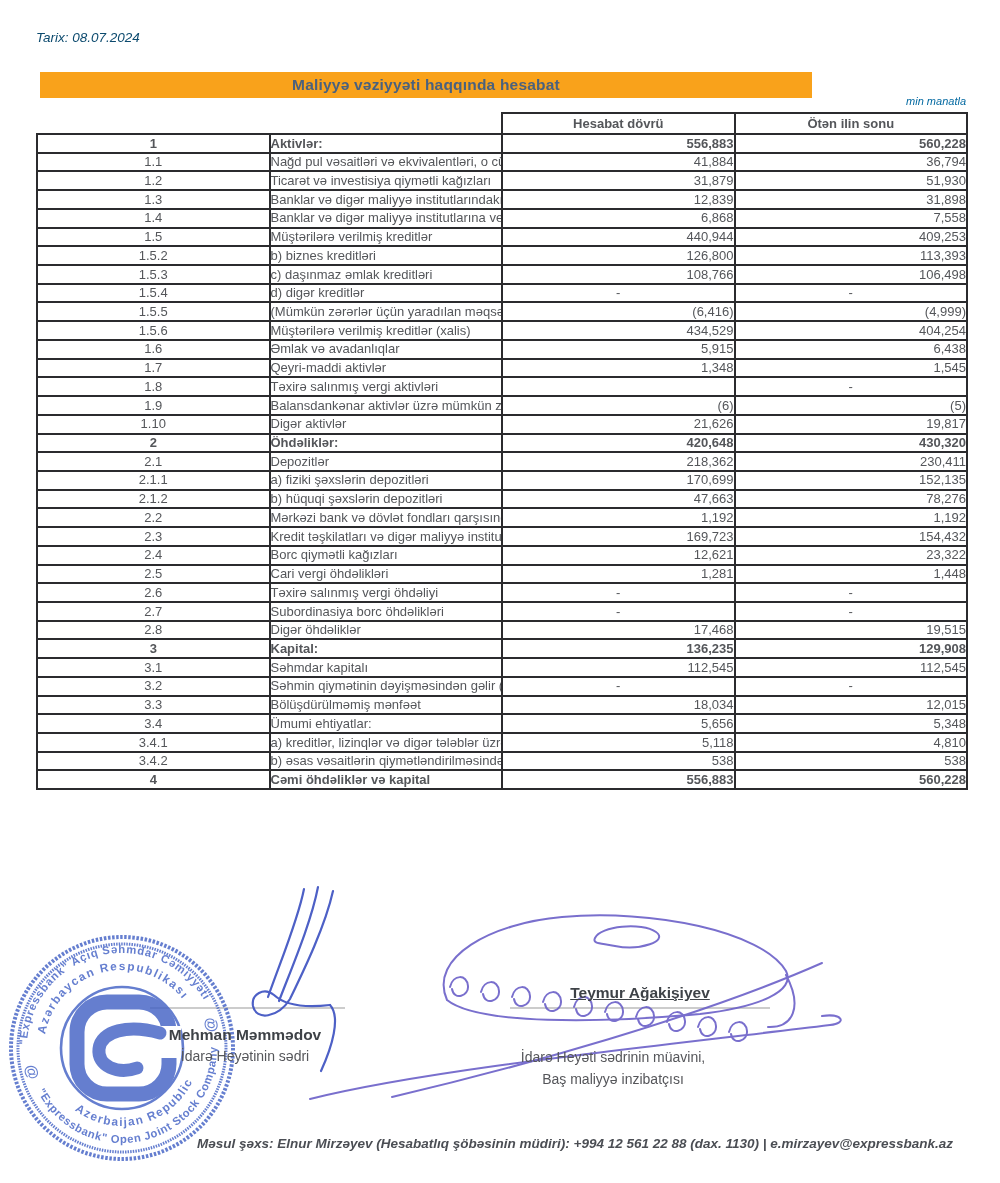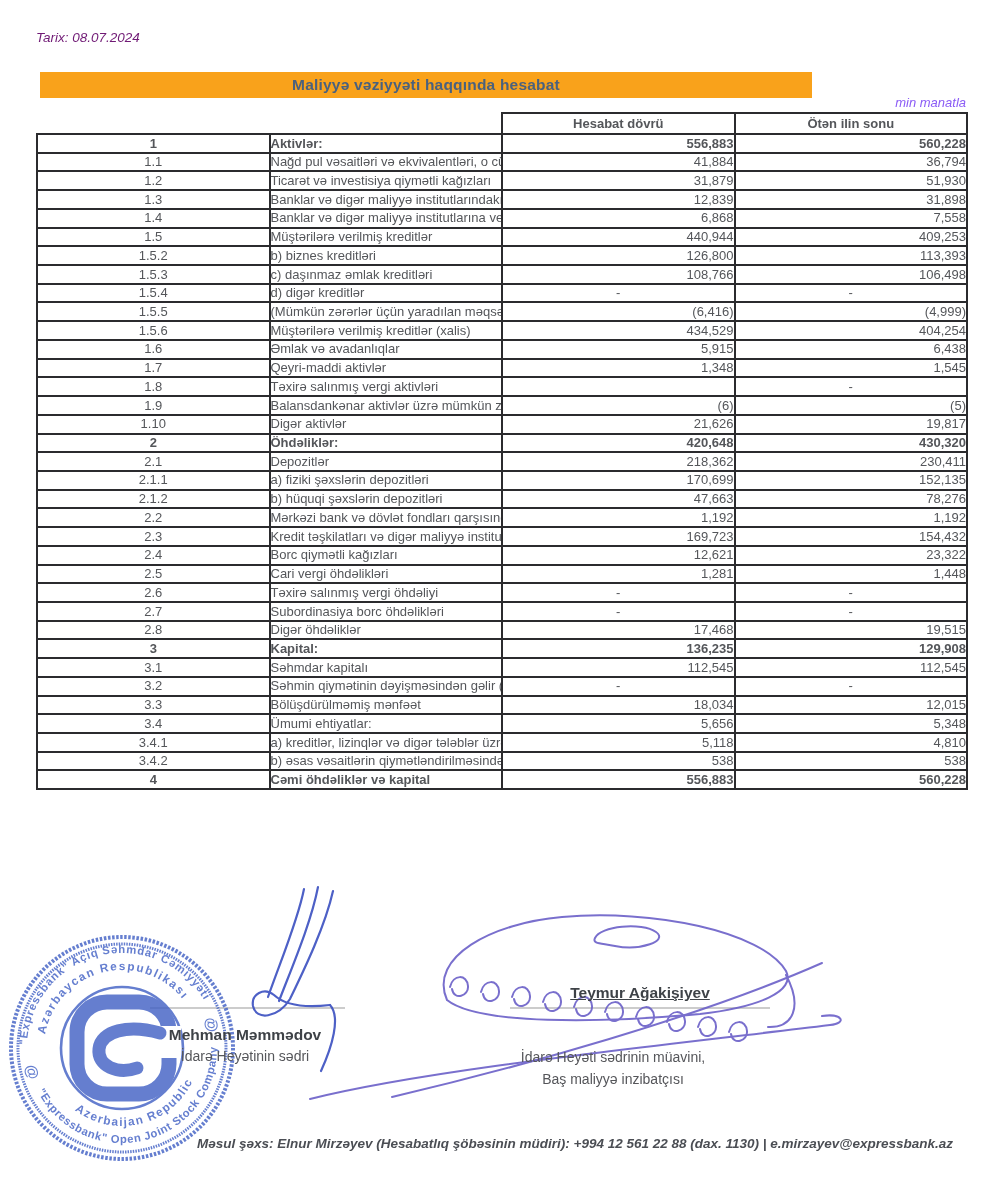--- a/index.html
+++ b/index.html
@@ -1,27 +1,27 @@
 <!DOCTYPE html>
 <html><head>
 <meta charset="utf-8">
 <style>
   html,body{margin:0;padding:0;}
   body{
     width:1000px;height:1183px;position:relative;background:#ffffff;
     font-family:"Liberation Sans", sans-serif;color:#54565A;overflow:hidden;
   }
   .abs{position:absolute;}
-  #report-date{left:36px;top:30px;font-style:italic;font-size:13.5px;color:#701a75;}
+  #report-date{left:36px;top:30px;font-style:italic;font-size:13.5px;color:#0c4a6e;}
   #banner{
     left:40px;top:72px;width:772px;height:26px;background:#F9A21B;
     display:flex;align-items:center;justify-content:center;
   }
   #banner span{font-weight:700;font-size:15.5px;color:#4A617E;letter-spacing:.2px;}
-  #unit-note{top:95px;right:34px;font-style:italic;font-size:13px;color:#8b5cf6;}
+  #unit-note{top:95px;right:34px;font-style:italic;font-size:11px;color:#0369a1;}
   #fin-table{left:36px;top:112px;border-collapse:collapse;table-layout:fixed;width:932px;}
   #fin-table td,#fin-table th{
     border:2px solid #2B2B2E;font-size:13px;color:#54565A;vertical-align:middle;
     padding:0;line-height:1.05;overflow:hidden;white-space:nowrap;
   }
   #fin-table thead th{height:19px;}
   #fin-table tbody td{height:16.73px;}
   .noborder{border:none !important;}
   .hdr{font-weight:700;text-align:center;font-size:13.5px;color:#4A4C50;}
   td.num{text-align:center;width:40px;}

